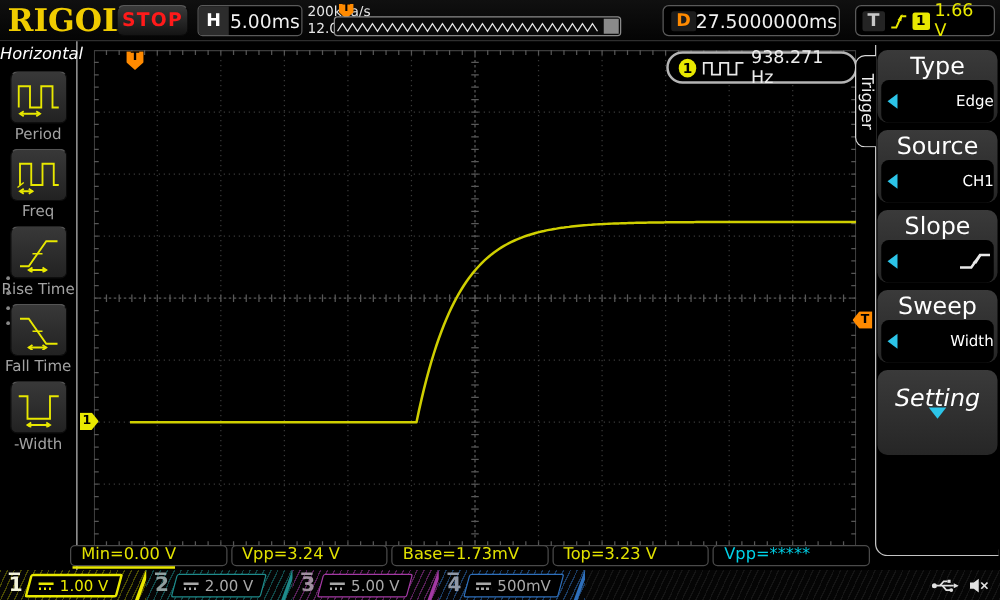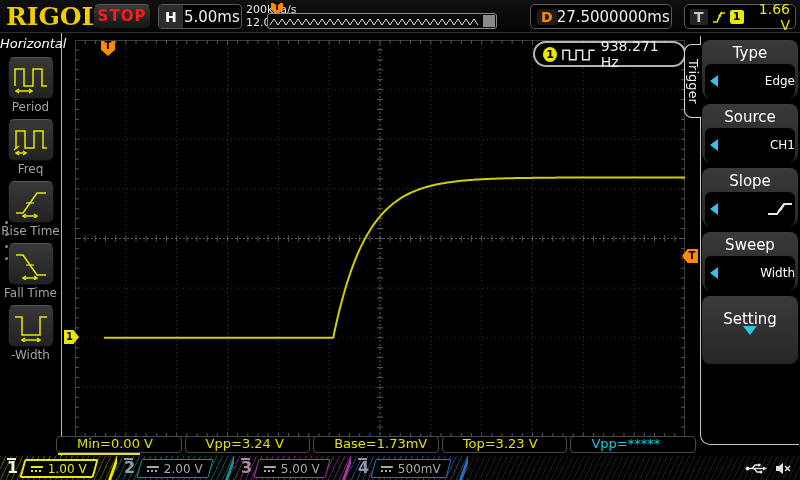--- a/index.html
+++ b/index.html
@@ -30,21 +30,21 @@
             color:#000; font-size:9px; font-weight:bold; text-align:center; line-height:9px; }
   .d-tile { position:absolute; left:530px; top:4px; width:142px; height:25px; background:#000;
             border:1px solid #5a5a5a; border-radius:5px; display:flex; align-items:center; padding:0 6px; }
   .d-key { color:#ff8a00; background:#1c1c1c; font-weight:bold; font-size:14px; padding:0 4px; border-radius:2px; }
   .d-val { color:#f0f0f0; font-size:15px; flex:1; text-align:center; }
   .t-tile { position:absolute; left:684px; top:4px; width:112px; height:25px; background:#000;
             border:1px solid #5a5a5a; border-radius:5px; display:flex; align-items:center; gap:4px; padding:0 5px; }
   .t-key { color:#c8c8c8; background:#242424; font-weight:bold; font-size:14px; padding:0 4px; border-radius:2px; }
   .t-badge { width:14px; height:14px; background:#e8e800; color:#000; border-radius:2px;
              font-size:11px; font-weight:bold; text-align:center; line-height:14px; }
-  .t-val { color:#e8e800; font-size:14px; flex:1; text-align:right; }
+  .t-val { color:#e8e800; font-size:14px; flex:1; }
 
   
   .left-menu { position:absolute; left:0; top:33px; width:62px; height:423px; background:#000;
                border-right:1px solid #b8b8b8; text-align:center; }
   .left-title { color:#fff; font-size:13px; margin:3px 0 6px;font-style:italic; }
   .lm-item { margin-bottom:5px; }
   .lm-btn { width:46px; height:42px; margin:0 auto; background:linear-gradient(#383838,#222);
             border:1px solid #0c0c0c; border-top:1px solid #555; border-radius:6px;
             display:flex; align-items:center; justify-content:center; }
   .lm-label { color:#a3a3a3; font-size:12px; margin-top:1px; }
@@ -75,34 +75,34 @@
 
   
   .menu-frame { position:absolute; left:700px; top:36px; width:99px; height:409px;
                 border-left:1px solid #c4c4c4; border-bottom:1px solid #c4c4c4; border-radius:0 0 0 10px; }
   .trig-tab { position:absolute; left:684px; top:44px; width:17px; height:74px; background:#000;
               border:1px solid #d8d8d8; border-right:none; border-radius:8px 0 0 8px;
               color:#f0f0f0; font-size:13px; writing-mode:vertical-rl;
               display:flex; align-items:center; justify-content:center; }
   .rmenu { position:absolute; left:702px; top:40px; width:96px; }
   .rm-item { background:linear-gradient(#3a3a3a,#262626); border-radius:8px; margin-bottom:6px; padding-top:2px; }
-  .rm-title { color:#fff; font-size:15px; text-align:center; height:22px; line-height:22px; }
+  .rm-title { color:#fff; font-size:19px; text-align:center; height:22px; line-height:22px; }
   .rm-value { position:relative; margin:0 3px 4px; height:34px; background:#000; border-radius:6px;
               display:flex; align-items:center; justify-content:flex-end; color:#fff; font-size:12px; }
   .arrow-left { position:absolute; left:5px; top:50%; margin-top:-6px; width:0; height:0;
                 border-top:6px solid transparent; border-bottom:6px solid transparent; border-right:8px solid #2cc4e8; }
-  .rm-setting { background:linear-gradient(#3a3a3a,#262626); border-radius:8px; height:68px; text-align:center; }
+  .rm-setting { background:linear-gradient(#3a3a3a,#262626); border-radius:8px; height:68px; text-align:center;font-style:italic; }
   .rm-setting .rm-title { padding-top:12px; }
   .arrow-down { width:0; height:0; margin:8px auto 0;
                 border-left:7px solid transparent; border-right:7px solid transparent; border-top:9px solid #2cc4e8; }
 
   
   .meas-row { position:absolute; left:56px; top:436px; width:640px; height:17px; display:flex; gap:3px; }
   .meas { flex:1; background:#000; border:1px solid #4a4a4a; border-radius:4px;
-          font-size:13px; line-height:14px; padding-left:20px; white-space:nowrap; overflow:hidden; }
+          font-size:13px; line-height:14px; padding-left:8px; white-space:nowrap; overflow:hidden; }
   .meas-y { color:#e2e200; }
   .meas-c { color:#00d2e8; }
   .meas-underline { position:absolute; left:58px; top:453px; width:82px; height:2px; background:#e8e800; }
 
   
   .chbar { position:absolute; left:0; top:456px; width:800px; height:24px; background:#050505; display:flex; }
   .ch { position:relative; width:117px; height:24px; display:flex; align-items:center; overflow:hidden; }
   .ch .slant { position:absolute; right:2px; top:-4px; width:3px; height:34px; transform:skewX(-20deg); }
   .ch-num { position:relative; font-size:16px; font-weight:bold; margin:0 4px 0 7px; line-height:22px; }
   .ch-num::before { content:""; position:absolute; top:1px; left:0px; width:9px; border-top:2px solid currentColor; }

